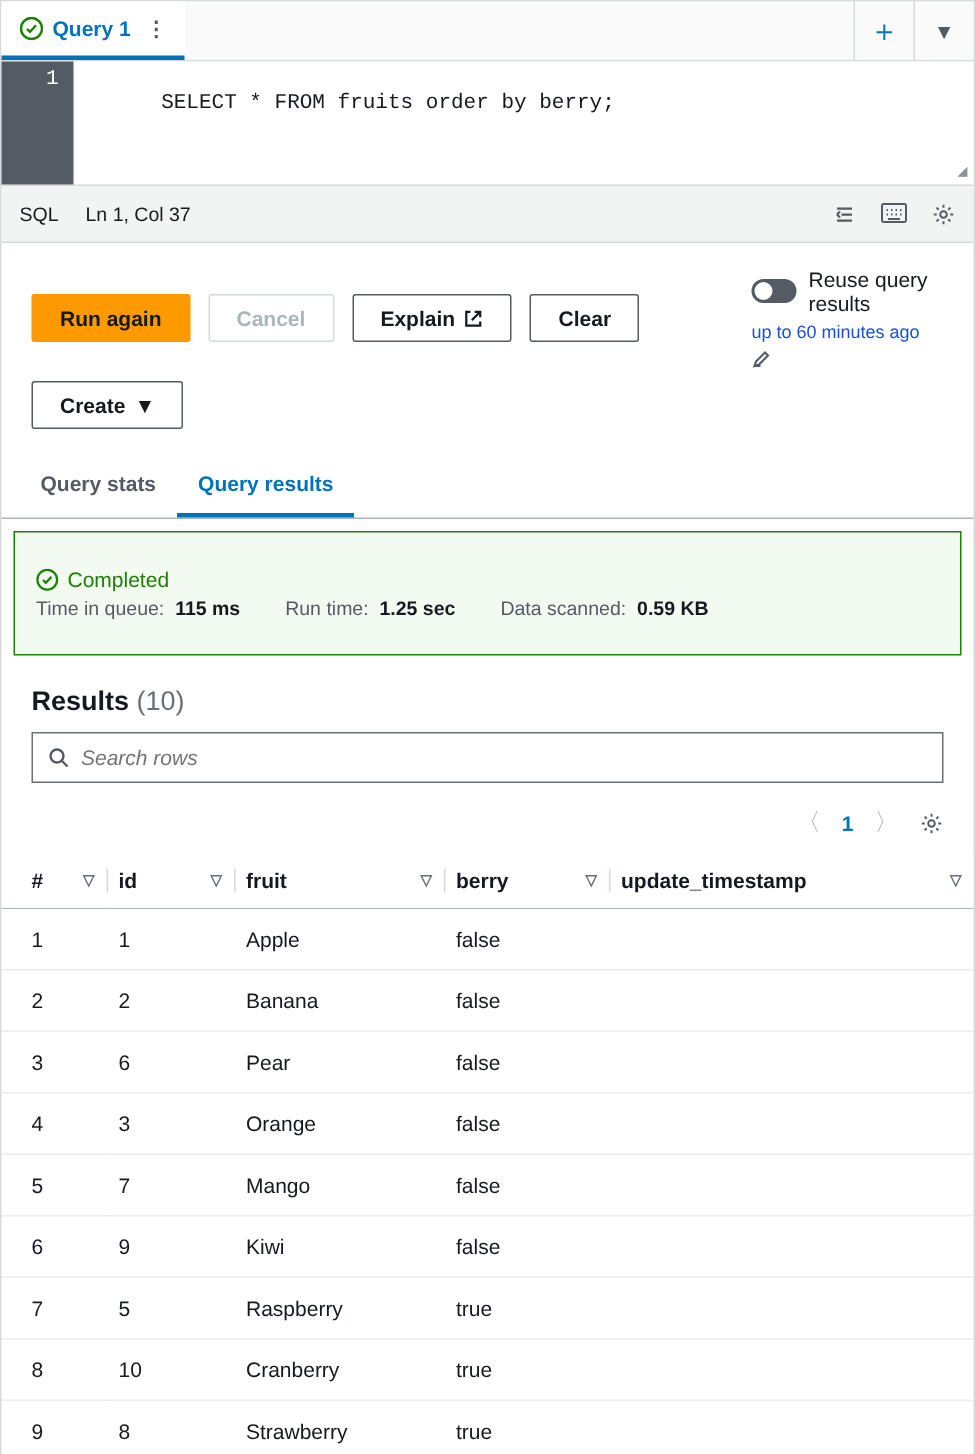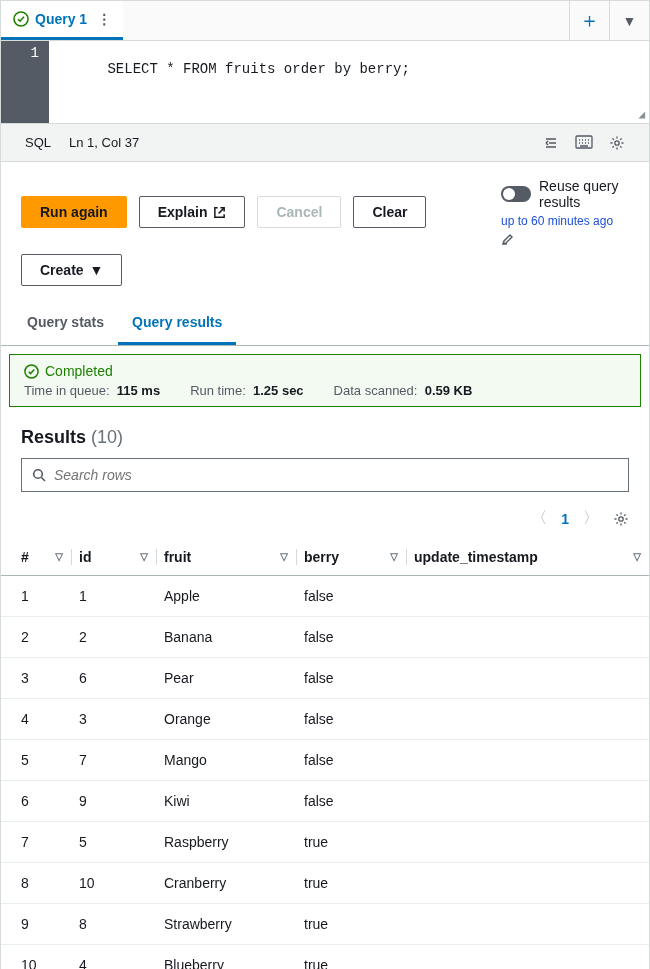--- a/index.html
+++ b/index.html
@@ -14,42 +14,42 @@
   .tab-spacer { flex: 1; }
   .tab-action { display:flex; align-items:center; justify-content:center; width:40px; color:#0073bb; font-size:20px; border-left:1px solid #d5dbdb; cursor:pointer;}
   .tab-action.caret{color:#545b64;font-size:14px;}
   
   .editor { display:flex; font-family: "Courier New", monospace; font-size:14px; background:#fff; border-bottom:1px solid #d5dbdb;}
   .gutter { width:48px; background:#545b64; color:#fff; text-align:right; padding:4px 10px 14px 0; font-family: "Courier New", monospace;}
   .code { padding:4px 8px 14px; flex:1; white-space:pre; position:relative;}
   .code-line { }
   .resize-grip{position:absolute;right:4px;bottom:2px;color:#879196;font-size:11px;pointer-events:none;}
   
-  .statusbar { display:flex; align-items:center; background:#f2f3f3; border-bottom:1px solid #d5dbdb; height:38px; padding:0 24px; font-size:13px; color:#16191f;}
+  .statusbar { display:flex; align-items:center; background:#f2f3f3; border-bottom:1px solid #d5dbdb; height:38px; padding:0 12px; font-size:13px; color:#16191f;}
   .status-left { display:flex; gap:18px; }
   .status-right { margin-left:auto; display:flex; gap:16px; color:#545b64;}
   .status-icon{cursor:pointer;}
   
   .toolbar-row{display:flex;align-items:center;padding:16px 20px 8px;gap:12px;}
   .btn{display:inline-flex;align-items:center;justify-content:center;gap:6px;height:32px;padding:0 18px;border:1px solid #545b64;background:#fff;border-radius:2px;font-weight:700;font-size:14px;color:#16191f;cursor:pointer;}
   .btn.primary{background:#ff9900;border-color:#ff9900;color:#16191f;}
   .btn.disabled{color:#aab7b8;border-color:#d5dbdb;cursor:not-allowed;}
   .toolbar-right{margin-left:auto;display:flex;flex-direction:column;align-items:flex-start;color:#16191f;}
   .toggle{display:flex;align-items:center;gap:8px;}
   .toggle-track{width:30px;height:16px;background:#545b64;border-radius:999px;position:relative;}
   .toggle-knob{width:12px;height:12px;background:#fff;border-radius:50%;position:absolute;top:2px;left:2px;}
   .reuse-sub{font-size:12px;color:#1d4ed8;margin-top:4px;}
   .pencil{margin-top:4px;color:#545b64;cursor:pointer;}
   .toolbar-row2{padding:0 20px 16px;}
   
   .result-tabs{display:flex;border-bottom:1px solid #aab7b8;padding:0 12px;}
   .result-tab{padding:12px 14px;font-weight:700;color:#545b64;border-bottom:3px solid transparent;cursor:pointer;}
   .result-tab.active{color:#0073bb;border-bottom-color:#0073bb;}
   
-  .banner{border:1px solid #1d8102;background:#f2faf2;margin:8px 8px 0;padding:8px 14px;}
+  .banner{border:1px solid #1d8102;background:#f2faf2;margin:8px 8px 0;padding:23px 14px;}
   .banner-head{display:flex;align-items:center;gap:6px;color:#1d8102;font-weight:400;}
   .banner-stats{display:flex;gap:30px;margin-top:4px;font-size:13px;color:#545b64;}
   .banner-stats b{color:#16191f;font-weight:700;}
   
   .results-header{display:flex;align-items:center;padding:20px 20px 10px;}
   .results-title{font-size:18px;font-weight:700;}
   .results-count{color:#687078;font-weight:400;}
   .results-actions{margin-left:auto;display:flex;gap:10px;}
   
   .search-wrap{padding:0 20px 12px;}
@@ -126,31 +126,31 @@
         <svg width="16" height="16" viewBox="0 0 16 16" stroke="#545b64" stroke-width="1.3" fill="none">
             <circle cx="8" cy="8" r="2.2"></circle>
             <path d="M8 1.5v2M8 12.5v2M1.5 8h2M12.5 8h2M3.4 3.4l1.4 1.4M11.2 11.2l1.4 1.4M12.6 3.4l-1.4 1.4M4.8 11.2l-1.4 1.4"></path>
           </svg>
       </span>
     </div>
   </div>
 
   <div class="toolbar-row">
     <button class="btn primary">Run again</button>
+    <button class="btn disabled">Cancel</button>
     <button class="btn">
       <span>Explain</span>
       <span>
           <svg width="13" height="13" viewBox="0 0 14 14" stroke="#16191f" stroke-width="1.6" fill="none">
             <path d="M5 2H2v10h10V9"></path>
             <path d="M8 2h4v4"></path>
             <path d="M12 2L6 8"></path>
           </svg>
         </span>
     </button>
-    <button class="btn disabled">Cancel</button>
     <button class="btn">Clear</button>
     <div class="toolbar-right">
       <div class="toggle">
         <div class="toggle-track">
             <div class="toggle-knob"></div>
           </div>
         <span style="max-width:90px;">Reuse query results</span>
       </div>
       <span class="reuse-sub">up to 60 minutes ago</span>
       <span class="pencil">

